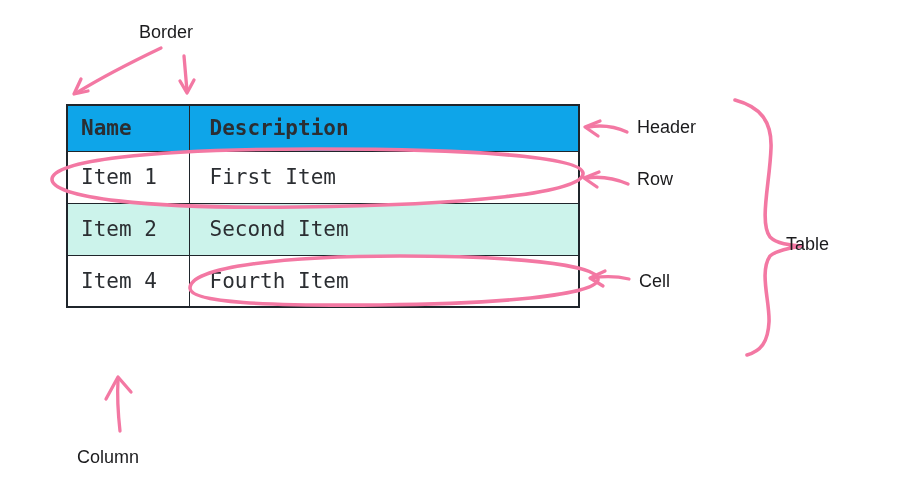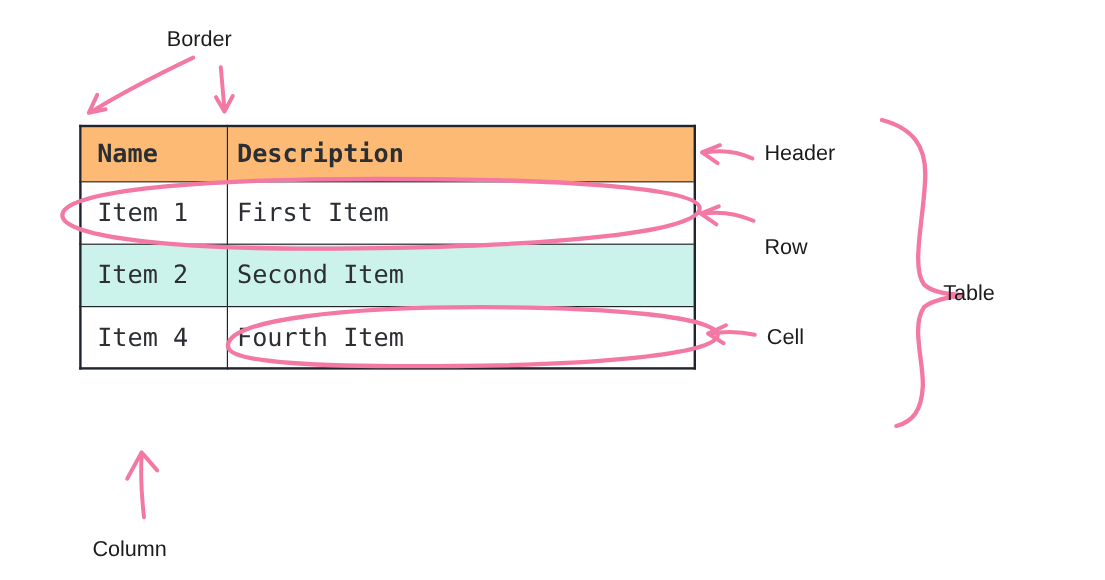--- a/index.html
+++ b/index.html
@@ -28,39 +28,39 @@
   table.demo th, table.demo td {
     border: 1px solid #1f252b;
     font-weight: normal;
     text-align: left;
     vertical-align: middle;
     overflow: hidden;
     white-space: nowrap;
   }
   table.demo col.c-name { width: 122px; }
   table.demo col.c-desc { width: 390px; }
-  table.demo thead tr { height: 46px; background: #fdba74; }
+  table.demo thead tr { height: 46px; background: #0ea5e9; }
   table.demo thead th { font-weight: bold; }
   table.demo tbody tr { height: 52px; }
   table.demo tbody tr:nth-child(odd)  { background: #ffffff; }
   table.demo tbody tr:nth-child(even) { background: #ccf3eb; }
   table.demo th:first-child, table.demo td:first-child { padding-left: 13px; }
-  table.demo th:last-child,  table.demo td:last-child  { padding-left: 8px; }
+  table.demo th:last-child,  table.demo td:last-child  { padding-left: 20px; }
 
   
   .ann-label {
     position: absolute;
     font-size: 18px;
     line-height: 32px;
     color: #1b1b1d;
     white-space: nowrap;
   }
   .lbl-border { left: 139px; top: 16px; }
   .lbl-header { left: 637px; top: 111px; }
-  .lbl-row    { left: 637px; top: 163px; margin-top: 27px; }
+  .lbl-row    { left: 637px; top: 163px; }
   .lbl-cell   { left: 639px; top: 265px; text-align: center; }
   .lbl-table  { left: 786px; top: 228px; }
   .lbl-column { left: 77px;  top: 441px; }
 
   
   svg.sketch {
     position: absolute;
     left: 0; top: 0;
     width: 921px; height: 483px;
     pointer-events: none;

